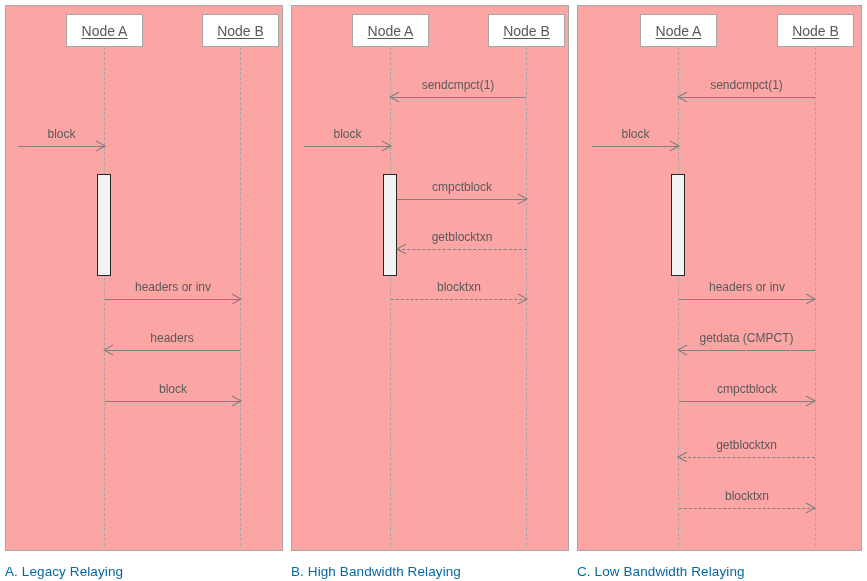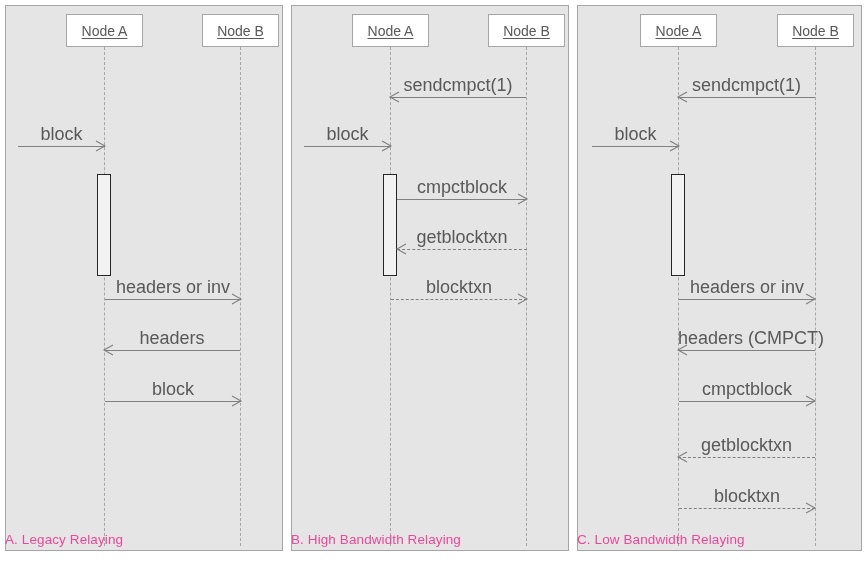--- a/index.html
+++ b/index.html
@@ -10,31 +10,31 @@
     overflow:hidden;
   }
   #root{position:relative;width:867px;height:581px;}
 
   .panel{
     position:absolute;
     top:5px;
     height:546px;
     border:1px solid #a6a6a6;
     box-sizing:border-box;
-    background:#e5e5e5;
+    background:#fca5a5;
   }
   #panel-a{left:5px;width:278px;}
   #panel-b{left:291px;width:278px;}
   #panel-c{left:577px;width:285px;}
 
   .caption{
     position:absolute;
-    top:532px;
+    top:564px;
     font-size:13.5px;
-    color:#ec4899;
+    color:#0369a1;
     white-space:nowrap;
     letter-spacing:0.1px;
   }
   #caption-a{left:5px;}
   #caption-b{left:291px;}
   #caption-c{left:577px;}
 
   
   .node-box{
     position:absolute;
@@ -82,21 +82,21 @@
   }
   .msg .head svg{display:block;overflow:visible;}
   .msg.right .head{right:-1px;}
   .msg.left  .head{left:-1px;}
 
   .msg .label{
     position:absolute;
     bottom:4px;
     width:100%;
     text-align:center;
-    font-size:18px;
+    font-size:12px;
     color:#595959;
     white-space:nowrap;
     line-height:16px;
   }
 </style>
 </head>
 <body>
 
 <div id="root">
 
@@ -258,21 +258,21 @@
       <div class="label">headers or inv</div>
       <div class="line"></div>
       <div class="head">
         <svg width="10" height="10" viewBox="0 0 10 10">
             <path d="M0 0 L9 5 L0 10" fill="none" stroke="#808080" stroke-width="1.1"></path>
           </svg>
       </div>
     </div>
 
     <div class="msg left" style="left:100px;top:344px;width:137px;">
-      <div class="label">headers (CMPCT)</div>
+      <div class="label">getdata (CMPCT)</div>
       <div class="line"></div>
       <div class="head">
         <svg width="10" height="10" viewBox="0 0 10 10">
             <path d="M10 0 L1 5 L10 10" fill="none" stroke="#808080" stroke-width="1.1"></path>
           </svg>
       </div>
     </div>
 
     <div class="msg right" style="left:101px;top:395px;width:136px;">
       <div class="label">cmpctblock</div>

